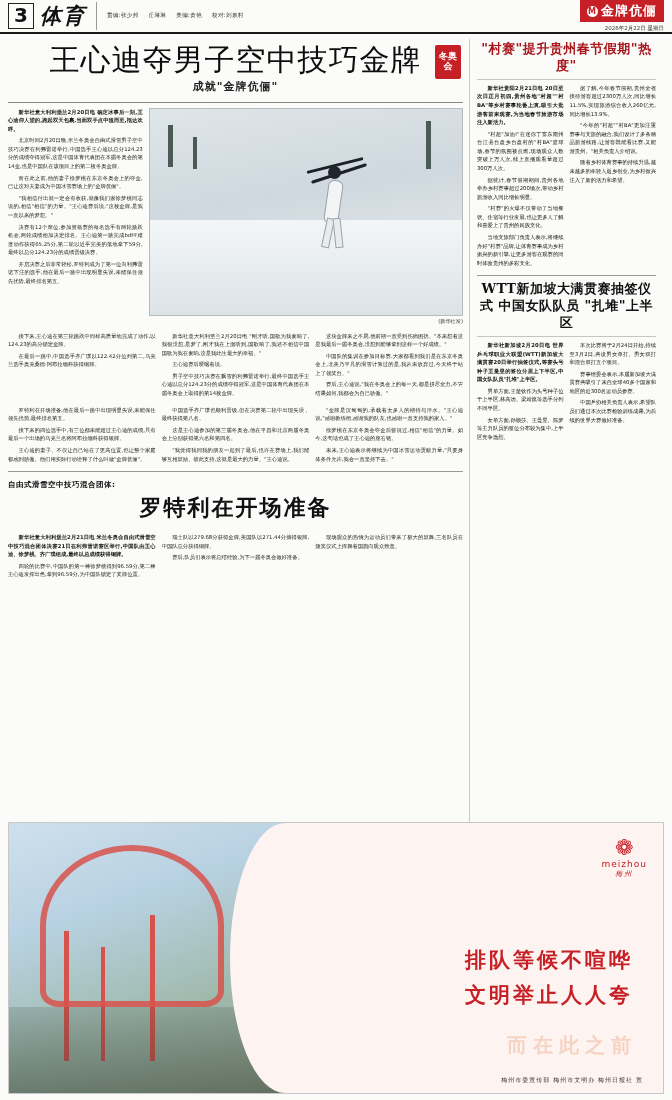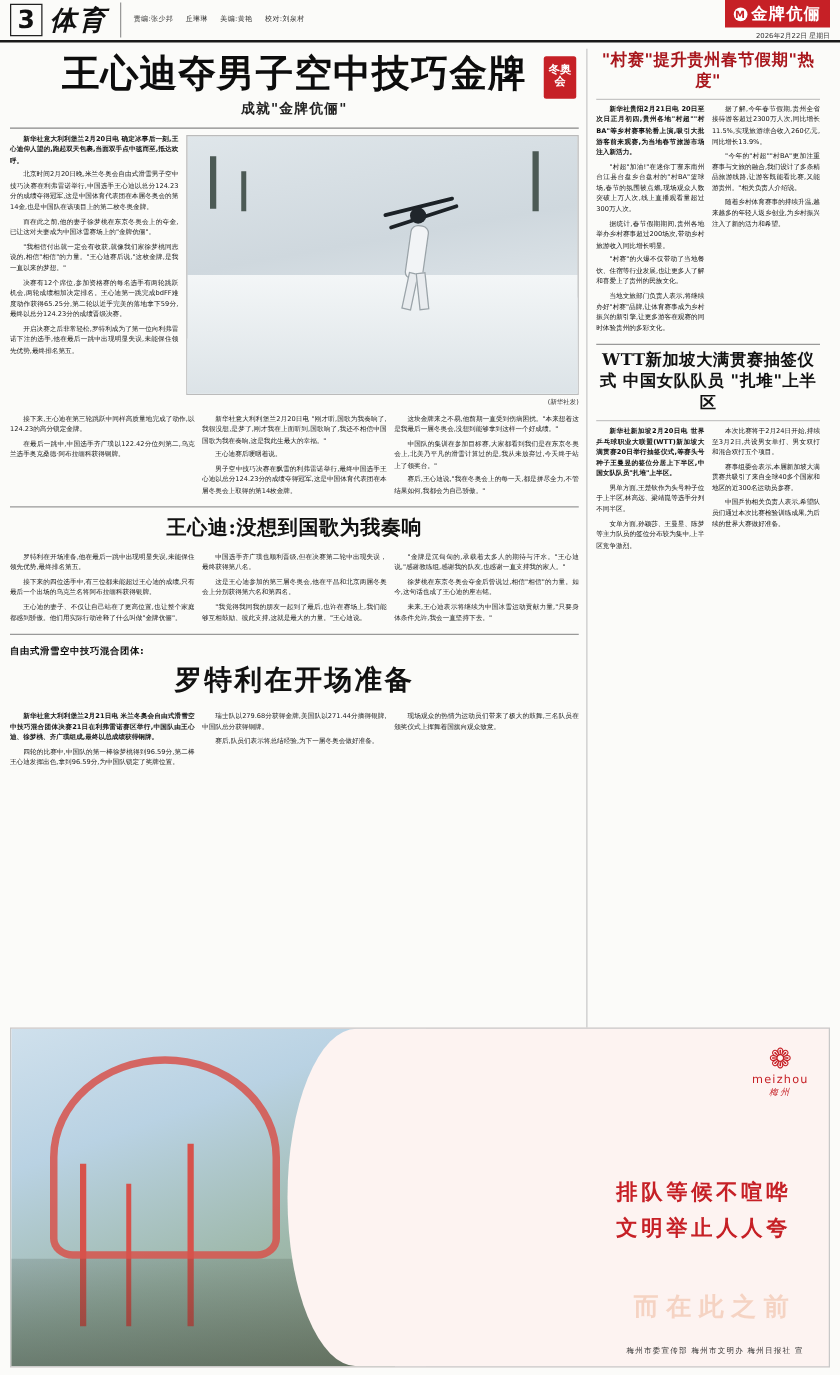--- a/index.html
+++ b/index.html
@@ -55,21 +55,21 @@
     padding: 5px 8px 0 8px;
     height: 805px;
   }
   .left-zone { width: 462px; padding-right:6px; border-right:1px solid #c9c9c9; }
   .right-zone { width: 186px; padding-left:7px; }
 
   
   .headline-wrap { position:relative; border-bottom:1px solid #888; padding-bottom:4px; }
   .headline {
     font-family:"DejaVu Serif","Liberation Serif",serif;
-    font-size:30px; font-weight:bold; letter-spacing:1px;
+    font-size:30px; font-weight:normal; letter-spacing:1px;
     text-align:center; line-height:1.12; margin:4px 0 2px 0;
     color:#0d0d0d;
   }
   .subhead {
     text-align:center; font-size:11px; font-weight:bold; letter-spacing:1px;
     margin-bottom:4px; color:#222;
   }
   .winter-badge {
     position:absolute; right:2px; top:2px;
     width:26px; height:34px; background:#c62026; color:#fff;
@@ -160,22 +160,22 @@
     position:absolute; right:16px; top:14px; text-align:center; color:#c62026;
   }
   .ad-brand .flower {
     font-size:22px; line-height:1;
   }
   .ad-brand .en { font-size:9px; letter-spacing:1px; }
   .ad-brand .cn { font-size:7px; letter-spacing:2px;font-style:italic; }
   .ad-slogan {
     position:absolute; right:30px; top:44%;
     text-align:center; color:#c62026; font-weight:bold;
-    font-family:Liberation Mono, monospace;
-    font-size:17px; line-height:1.7; letter-spacing:3px;
+    font-family:Liberation Sans, sans-serif;
+    font-size:21px; line-height:1.7; letter-spacing:3px;
     white-space:pre-line;
   }
   .ad-footer {
     position:absolute; right:20px; bottom:8px; font-size:6px; color:#333; letter-spacing:1px;
   }
   .ad-ghost {
     position:absolute; right:26px; bottom:34px;
     font-size:20px; color:#f3c9b4; font-weight:bold; letter-spacing:6px; opacity:.75;
   }
 </style>
@@ -251,21 +251,20 @@
           <p>王心迪赛后哽咽着说。</p>
           <p>男子空中技巧决赛在飘雪的利弗雷诺举行,最终中国选手王心迪以总分124.23分的成绩夺得冠军,这是中国体育代表团在本届冬奥会上取得的第14枚金牌。</p>
         </div>
         <div class="col" style="width:33.3%">
           <p>这块金牌来之不易,他前期一直受到伤病困扰。"本来想着这是我最后一届冬奥会,没想到能够拿到这样一个好成绩。"</p>
           <p>中国队的集训在参加目标赛,大家都看到我们是在东京冬奥会上,北美乃平凡的滑雪计算过的是,我从未放弃过,今天终于站上了领奖台。"</p>
           <p>赛后,王心迪说,"我在冬奥会上的每一天,都是拼尽全力,不管结果如何,我都会为自己骄傲。"</p>
         </div>
       </div>
 
-      <div class="sub-head2">王心迪:没想到国歌为我奏响</div>
 
       <div class="cols">
         <div class="col" style="width:33.3%">
           <p>罗特利在开场准备,他在最后一跳中出现明显失误,未能保住领先优势,最终排名第五。</p>
           <p>接下来的四位选手中,有三位都未能超过王心迪的成绩,只有最后一个出场的乌克兰名将阿布拉缅科获得银牌。</p>
           <p>王心迪的妻子、不仅让自己站在了更高位置,也让整个家庭都感到骄傲。他们用实际行动诠释了什么叫做"金牌伉俪"。</p>
         </div>
         <div class="col" style="width:33.3%">
           <p>中国选手齐广璞也顺利晋级,但在决赛第二轮中出现失误，最终获得第八名。</p>
           <p>这是王心迪参加的第三届冬奥会,他在平昌和北京两届冬奥会上分别获得第六名和第四名。</p>

